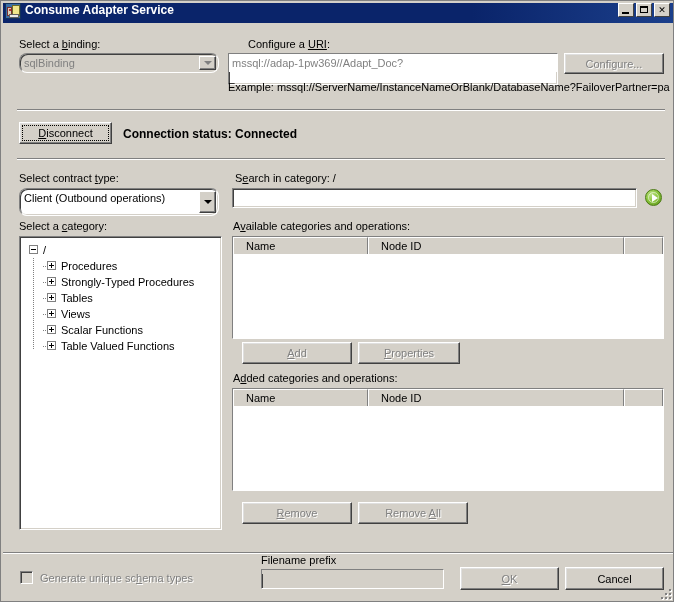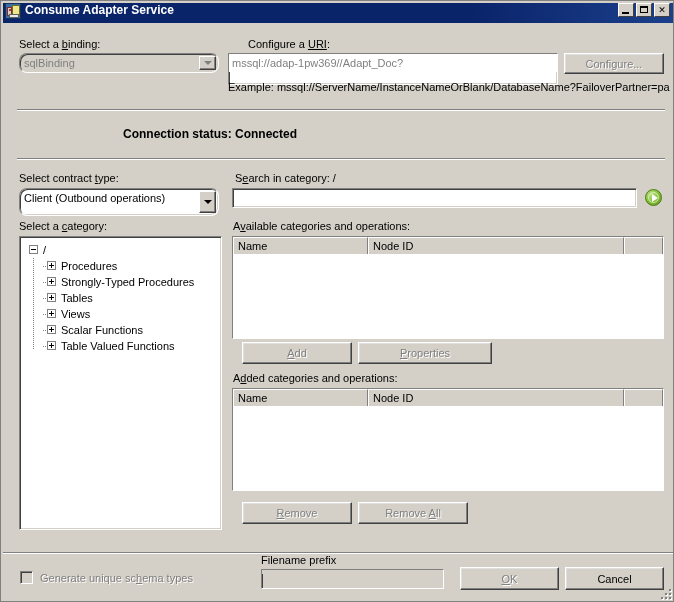--- a/index.html
+++ b/index.html
@@ -283,21 +283,21 @@
     border-bottom: 1px solid #808080;
   }
   .lv-col {
     height: 17px;
     line-height: 16px;
     box-sizing: border-box;
     background: #d4d0c8;
     border-top: 1px solid #ffffff;
     border-left: 1px solid #ffffff;
     border-right: 1px solid #808080;
-    padding-left: 4px;
+    padding-left: 12px;
     font-size: 11px;
     color: #000;
     white-space: nowrap;
     overflow: hidden;
   }
   .lv-body {
     position: absolute;
     left: 0; right: 0; top: 17px; bottom: 0;
     background: #ffffff;
   }
@@ -415,20 +415,24 @@
     </div>
 
     <div class="btn disabled" style="left:561px; top:29px; width:100px; height:21px;">
       <span>Configure...</span>
     </div>
 
     <div class="lbl" style="left:225px; top:57px; max-width:444px; overflow:hidden;">Example: mssql://ServerName/InstanceNameOrBlank/DatabaseName?FailoverPartner=pa</div>
 
     <div class="sep" style="left:14px; top:85px; width:648px;"></div>
 
+    <div class="btn" style="left:16px; top:98px; width:93px; height:22px;">
+      <span><u>D</u>isconnect</span>
+      <div class="focusrect"></div>
+    </div>
 
     <div class="lbl status-text" style="left:120px; top:103px;">Connection status: Connected</div>
 
     <div class="sep" style="left:14px; top:134px; width:648px;"></div>
 
     <div class="lbl" style="left:16px; top:148px;">Select contract <u>t</u>ype:</div>
 
     <div class="combo" style="left:16px; top:164px; width:200px; height:28px;">
       <div class="cvalue">Client (Outbound operations)</div>
       <div class="arrowbtn">
@@ -517,21 +521,21 @@
         <div class="lv-col" style="width:135px;">Name</div>
         <div class="lv-col" style="width:256px;">Node ID</div>
         <div class="lv-col" style="flex:1 1 auto;"></div>
       </div>
       <div class="lv-body"></div>
     </div>
 
     <div class="btn disabled" style="left:239px; top:318px; width:110px; height:22px;">
       <span><u>A</u>dd</span>
     </div>
-    <div class="btn disabled" style="left:355px; top:318px; width:134px; height:22px;">
+    <div class="btn disabled" style="left:355px; top:318px; width:102px; height:22px;">
       <span><u>P</u>roperties</span>
     </div>
 
     <div class="lbl" style="left:230px; top:348px;">A<u>d</u>ded categories and operations:</div>
 
     <div class="sunken inner" style="left:229px; top:364px; width:432px; height:103px;">
       <div class="lv-header">
         <div class="lv-col" style="width:135px;">Name</div>
         <div class="lv-col" style="width:256px;">Node ID</div>
         <div class="lv-col" style="flex:1 1 auto;"></div>

